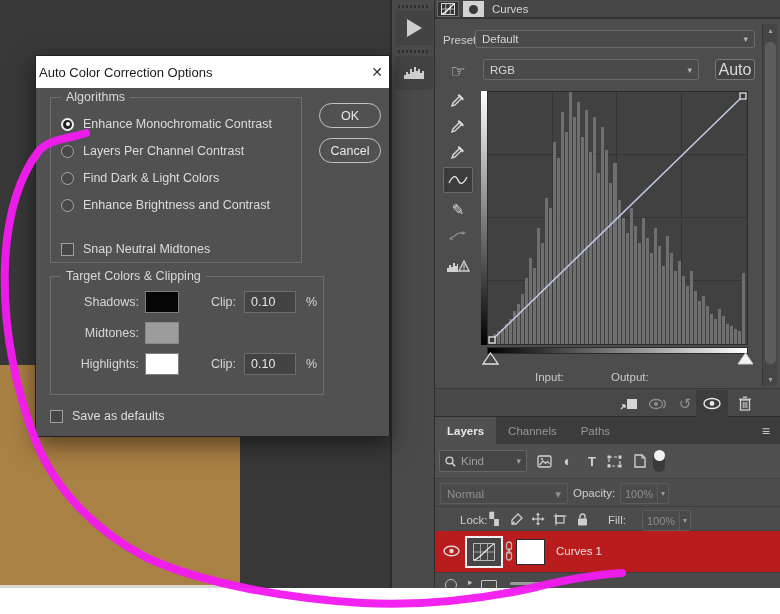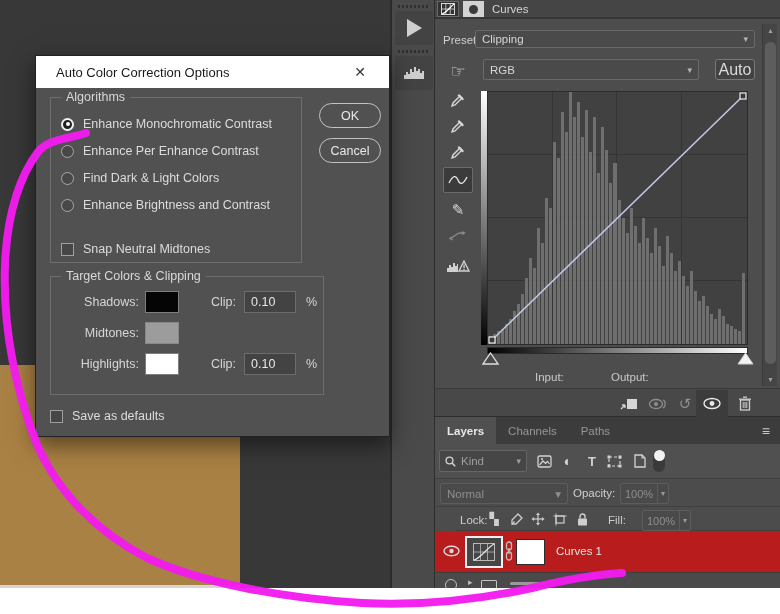--- a/index.html
+++ b/index.html
@@ -23,21 +23,21 @@
       linear-gradient(180deg, #a57c3e 0 40%, #b08а4a 40% 100%);
     background-color:#aa8144;
   }
   .canvas-strip { position:absolute; left:0; top:585px; width:240px; height:3px; background:#d6d5d2; }
   .pasteboard { position:absolute; left:240px; top:0; width:150px; height:588px; background:#383838; }
 
   
   .dialog { position:absolute; left:35px; top:55px; width:355px; height:382px; background:#515151;
     border:1px solid #222; box-shadow:0 8px 22px rgba(0,0,0,.5); color:#dcdcdc; font-size:12.5px; }
   .dlg-titlebar { position:absolute; left:0; top:0; width:100%; height:32px; background:#fff; color:#1a1a1a;
-    display:flex; align-items:center; padding:0 20px; font-size:13px; }
+    display:flex; align-items:center; padding:0 3px; font-size:13px; }
   .dlg-close { margin-left:auto; color:#333; font-size:14px; cursor:pointer; padding:0 3px; }
   .fieldset { position:absolute; border:1px solid #6e6e6e; }
   .fieldset .legend { position:absolute; top:-8px; left:10px; background:#515151; padding:0 5px; color:#d8d8d8; }
   .fs-algorithms { left:14px; top:41px; width:252px; height:166px; }
   .opt-list { display:flex; flex-direction:column; gap:13px; padding:19px 0 0 10px; }
   .opt { display:flex; align-items:center; gap:9px; }
   .radio { width:13px; height:13px; border-radius:50%; border:1px solid #a8a8a8; background:#484848; flex:none; }
   .radio.selected { border:2px solid #f0f0f0; background:#1f1f1f; position:relative; }
   .radio.selected::after { content:""; position:absolute; inset:2.5px; border-radius:50%; background:#fff; }
   .checkbox { width:13px; height:13px; border:1px solid #a0a0a0; background:#464646; flex:none; }
@@ -213,21 +213,21 @@
           </svg>
         </div>
         <div class="hdr-tile2">
           <div class="hdr-dot"></div>
         </div>
         <div class="hdr-title">Curves</div>
       </div>
 
       <div class="preset-label">Preset:</div>
       <div class="dropdown dd-preset">
-        <span>Clipping</span>
+        <span>Default</span>
         <span class="chev">▾</span>
       </div>
 
       <div class="tool t-hand" style="top:59px">
         <span>☞</span>
       </div>
       <div class="dropdown dd-channel">
         <span>RGB</span>
         <span class="chev">▾</span>
       </div>
@@ -537,21 +537,21 @@
 
       <div class="fieldset fs-algorithms">
         <span class="legend">Algorithms</span>
         <div class="opt-list">
           <div class="opt">
             <span class="radio selected"></span>
             <span>Enhance Monochromatic Contrast</span>
           </div>
           <div class="opt">
             <span class="radio"></span>
-            <span>Enhance Per Enhance Contrast</span>
+            <span>Layers Per Channel Contrast</span>
           </div>
           <div class="opt">
             <span class="radio"></span>
             <span>Find Dark &amp; Light Colors</span>
           </div>
           <div class="opt">
             <span class="radio"></span>
             <span>Enhance Brightness and Contrast</span>
           </div>
           <div class="opt snap-row">

